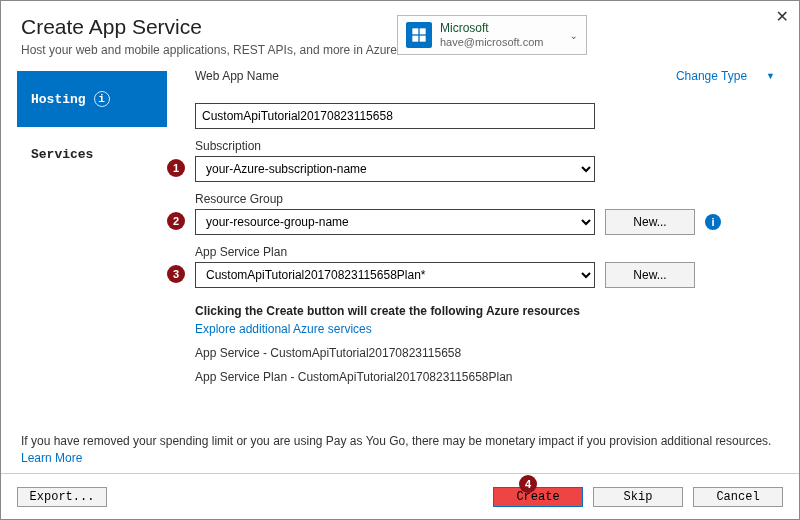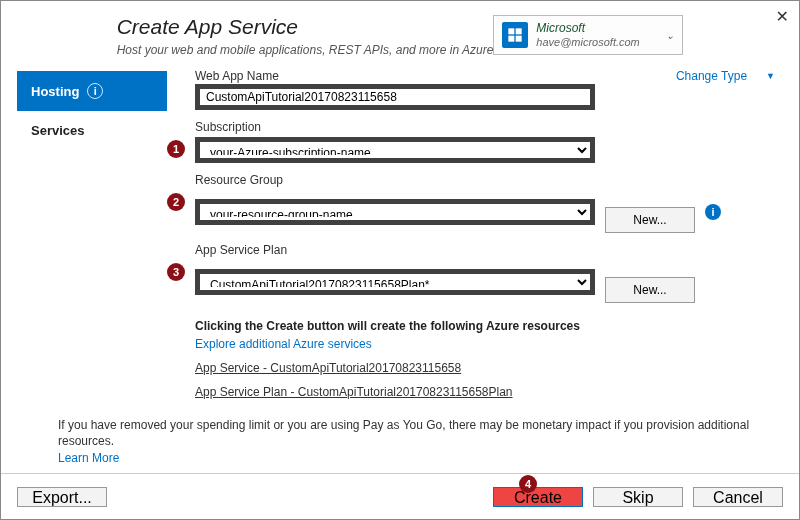--- a/index.html
+++ b/index.html
@@ -4,75 +4,75 @@
 <style>
   * { box-sizing: border-box; }
   html, body { margin:0; padding:0; }
   body {
     width:800px; height:520px;
     font-family: "Segoe UI", Arial, sans-serif;
     font-size:12px; color:#222;
     background:#fff; border:1px solid #888; position:relative;
   }
   .close-btn { position:absolute; top:6px; right:10px; font-size:16px; color:#333; cursor:pointer; }
-  .header { padding:14px 20px 8px 20px; display:flex; justify-content:center; align-items:flex-start;font-style:italic; }
+  .header { padding:14px 20px 8px 20px; display:flex; justify-content:flex-start; align-items:flex-start; }
   .title { font-size:21px; font-weight:400; color:#222; margin:0 0 4px 0; }
   .subtitle { font-size:12px; color:#555; }
   .account-box { border:1px solid #bbb; padding:4px 8px; width:190px; height:40px; display:flex; align-items:center; gap:8px; background:#fdfdfd; }
   .account-logo { width:26px; height:26px; background:#0072c6; border-radius:2px; display:flex; align-items:center; justify-content:center; }
   .account-logo svg { width:16px; height:16px; fill:#fff; }
   .account-txt { flex:1; line-height:1.2; overflow:hidden; }
   .account-txt .name { font-size:12px; color:#14532d; }
   .account-txt .email { font-size:11px; color:#666; }
   .acct-caret { font-size:10px; color:#666; }
   .body { display:flex; padding:0 0 0 16px; }
   .tabs { width:160px; padding-top:6px; }
-  .tab { width:150px; padding:12px 14px; font-size:13px; display:flex; align-items:center; gap:8px; cursor:pointer; }
+  .tab { width:150px; padding:20px 14px; font-size:13px; display:flex; align-items:center; gap:8px; cursor:pointer;font-family:Liberation Mono, monospace; }
   .tab.active { background:#0072c6; color:#fff; font-weight:600; }
   .tab .info-badge { display:inline-flex; width:16px; height:16px; border:1.5px solid #cfe6f8; border-radius:50%; align-items:center; justify-content:center; font-size:11px; font-weight:700; color:#fff; }
   .tab.inactive { color:#222; font-weight:600; }
   .form-area { flex:1; padding:4px 24px 0 18px; position:relative; }
   .field { margin-bottom:10px; }
   .field-label { font-size:12px; color:#333; margin-bottom:3px; display:block; }
-  .top-label-row { display:flex; justify-content:space-between; align-items:center; margin-bottom:1px; }
+  .top-label-row { display:flex; justify-content:space-between; align-items:center; margin-bottom:20px; }
   .change-type { color:#0072c6; font-size:12px; cursor:pointer; display:flex; align-items:center; gap:19px; }
   .change-type .caret { font-size:9px; }
   input.text, select.dd {
-    width:400px; height:26px; border:5px solid #404040; padding:3px 6px;
+    width:400px; height:26px; border:1px solid #404040; padding:3px 6px;
     font-family:inherit; font-size:12px; background:#fff;
   }
   .row { display:flex; align-items:center; gap:10px; position:relative; }
   .numbadge {
     position:absolute; left:-28px; top:3px;
     width:18px; height:18px; border-radius:50%; background:#8a1016; color:#fff;
     font-size:11px; font-weight:700; display:flex; align-items:center; justify-content:center;
   }
   button.small {
     height:26px; width:90px; border:1px solid #999; background:#f3f3f3;
-    font-family:inherit; font-size:12px; cursor:pointer;margin-top:17px;
+    font-family:inherit; font-size:12px; cursor:pointer;
   }
   .info-icon2 {
     width:16px; height:16px; border-radius:50%; background:#0072c6; color:#fff;
     font-size:11px; font-weight:700; display:flex; align-items:center; justify-content:center;
   }
   .summary { margin-top:16px; }
   .summary .bold { font-weight:700; font-size:12px; color:#222; }
   .summary .link { color:#0072c6; font-size:12px; margin-top:4px; cursor:pointer; }
-  .summary .res { font-size:12px; color:#333; margin-top:10px;text-decoration:underline; }
-  .warning { position:absolute; left:20px; bottom:52px; right:20px; font-size:12px; color:#333; line-height:1.4;margin-left:37px; }
+  .summary .res { font-size:12px; color:#333; margin-top:10px; }
+  .warning { position:absolute; left:20px; bottom:52px; right:20px; font-size:12px; color:#333; line-height:1.4; }
   .warning .lm { color:#0072c6; cursor:pointer; }
   .footer {
     position:absolute; left:0; right:0; bottom:0; height:46px;
     border-top:1px solid #ccc; display:flex; align-items:center; padding:0 16px;
     justify-content:space-between; background:#fff;
   }
   .footer-right { display:flex; gap:10px; position:relative; }
   button.ft {
     height:20px; width:90px; border:1px solid #999; background:#f3f3f3;
-    font-family:Liberation Sans, sans-serif; font-size:16px; cursor:pointer;
+    font-family:Liberation Mono, monospace; font-size:12px; cursor:pointer;
   }
   button.ft.primary { border:1.5px solid #0072c6; background:#ef4444; }
   .badge4 {
     position:absolute; top:-12px; left:26px;
     width:18px; height:18px; border-radius:50%; background:#8a1016; color:#fff;
     font-size:11px; font-weight:700; display:flex; align-items:center; justify-content:center;
   }
 </style>
 </head>
 <body>

